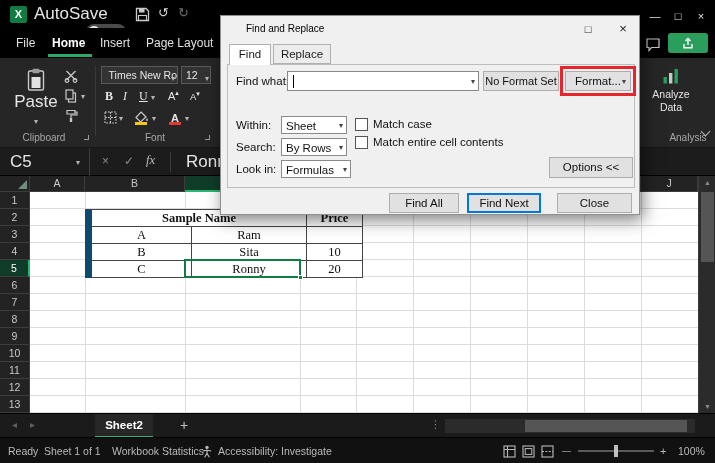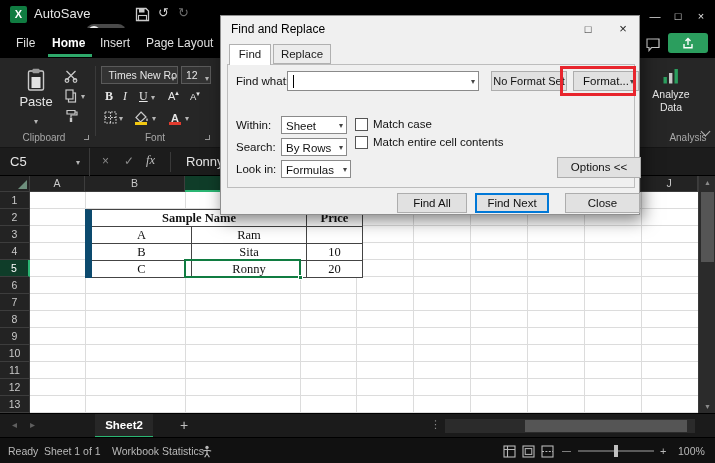--- a/index.html
+++ b/index.html
@@ -10,21 +10,21 @@
     background: #ffffff;
     overflow: hidden;
   }
   .abs { position:absolute; }
 
   
   .titlebar { background:#000; }
   .ribbon-tabs { background:#000; }
   .ribbon-body { background:#262626; border-bottom:1px solid #151515; }
   .formula-bar { background:#1c1c1c; border-bottom:1px solid #000; }
-  .tb-text { color:#e6e6e6; font-size:13px; line-height:16px; }
+  .tb-text { color:#e6e6e6; font-size:17px; line-height:16px; }
   .rtab { color:#e0e0e0; font-size:12px; line-height:30px; }
   .rtab.active { color:#fff; font-weight:bold; }
   .grp-label { color:#a8a8a8; font-size:10px; text-align:center; }
   .mini-btn { display:flex; align-items:center; justify-content:center; }
   .dark-combo { background:#333; border:1px solid #5a5a5a; color:#e6e6e6; font-size:10.5px; line-height:16px; padding-left:4px; }
   .dd { color:#b5b5b5; font-size:8px; }
   .chev { display:inline-block; width:7px; height:7px; border-right:1.5px solid #b5b5b5; border-bottom:1.5px solid #b5b5b5; transform:rotate(45deg); }
 
   
   .colhead, .rowhead { background:#232323; color:#c9c9c9; font-size:10.5px; text-align:center; }
@@ -34,30 +34,30 @@
   .vline { background:#dcdcdc; width:1px; }
   .sheet-table { display:grid; grid-template-columns:100px 115px 56px; grid-auto-rows:17px;
                  border-top:1px solid #444; border-left:7px solid #0c4a6e; background:#fff; z-index:3; }
   .sheet-table .cell { border-right:1px solid #444; border-bottom:1px solid #444;
                  font-family:"Liberation Serif", serif; font-size:12.5px; color:#111;
                  display:flex; align-items:center; justify-content:center; background:#fff; }
   .sheet-table .cell.b { font-weight:bold; }
 
   
   .dialog { background:#f0f0f0; border:1px solid #8f8f8f; box-shadow:3px 5px 16px rgba(0,0,0,.5); z-index:10; }
-  .dlg-title { color:#000; font-size:12px; line-height:26px; }
+  .dlg-title { color:#000; font-size:10px; line-height:26px;margin-left:15px; }
   .dlg-sys { text-align:center; color:#222; line-height:24px; font-size:11px; }
   .dtab { background:#ececec; border:1px solid #b0b0b0; text-align:center; font-size:11.5px; line-height:18px; color:#1a1a1a; }
   .dtab.active { background:#fff; border-bottom:none; z-index:2; }
   .dpanel { background:#f0f0f0; border:1px solid #bdbdbd; }
   .dlabel { font-size:11.5px; color:#111; }
   .dcombo { background:#fff; border:1px solid #8a8a8a; font-size:11.5px; color:#111; }
   .dcombo .val { position:absolute; left:4px; top:1px; line-height:16px; }
   .dcombo .arr { position:absolute; right:3px; top:0; bottom:0; display:flex; align-items:center; font-size:8px; color:#444; }
-  .dbtn { background:#e1e1e1; border:1px solid #adadad; font-size:11.5px; color:#111; text-align:center;margin-left:8px; }
+  .dbtn { background:#e1e1e1; border:1px solid #adadad; font-size:11.5px; color:#111; text-align:center; }
   .dbtn.focused { border:2px solid #0078d7; }
   .cb { background:#fff; border:1px solid #555; width:13px; height:13px; }
   .caret-line { width:1px; height:13px; background:#000; }
 
   .annotation-red { border:3px solid #e8252d; z-index:12; background:transparent; }
 
   
   .sheetbar { background:#1b1b1b; border-top:1px solid #000; }
   .statusbar { background:#111; border-top:1px solid #000; color:#b9b9b9; font-size:10.5px; }
   .sb-item { line-height:26px; }
@@ -286,20 +286,21 @@
 <div class="abs statusbar" style="left:0;top:437px;width:715px;height:40px;">
   <span class="abs sb-item" style="left:8px;top:0;">Ready</span>
   <span class="abs sb-item" style="left:44px;top:0;">Sheet 1 of 1</span>
   <span class="abs sb-item" style="left:112px;top:0;">Workbook Statistics</span>
   <div class="abs mini-btn" style="left:200px;top:6px;width:13px;height:14px;">
     <svg width="12" height="13" viewBox="0 0 12 13">
         <circle cx="6" cy="2.4" r="1.7" fill="#b9b9b9"></circle>
         <path d="M6 4.5 v4 M1.8 6 L6 5.2 l4.2 .8 M6 8.5 L3.6 12.3 M6 8.5 l2.4 3.8" stroke="#b9b9b9" stroke-width="1.2" fill="none"></path>
       </svg>
   </div>
+  <span class="abs sb-item" style="left:218px;top:0;">Accessibility: Investigate</span>
   <div class="abs mini-btn" style="left:502px;top:6px;width:15px;height:14px;">
     <svg width="13" height="13" viewBox="0 0 13 13">
         <rect x="1" y="1" width="11" height="11" fill="none" stroke="#b9b9b9" stroke-width="1.1"></rect>
         <path d="M1 4.5 h11 M4.5 1 v11" stroke="#b9b9b9" stroke-width="1.1"></path>
       </svg>
   </div>
   <div class="abs mini-btn" style="left:521px;top:6px;width:15px;height:14px;">
     <svg width="13" height="13" viewBox="0 0 13 13">
         <rect x="1" y="1" width="11" height="11" fill="none" stroke="#b9b9b9" stroke-width="1.1"></rect>
         <rect x="3.2" y="3.6" width="6.6" height="5.8" fill="none" stroke="#b9b9b9" stroke-width="1"></rect>

